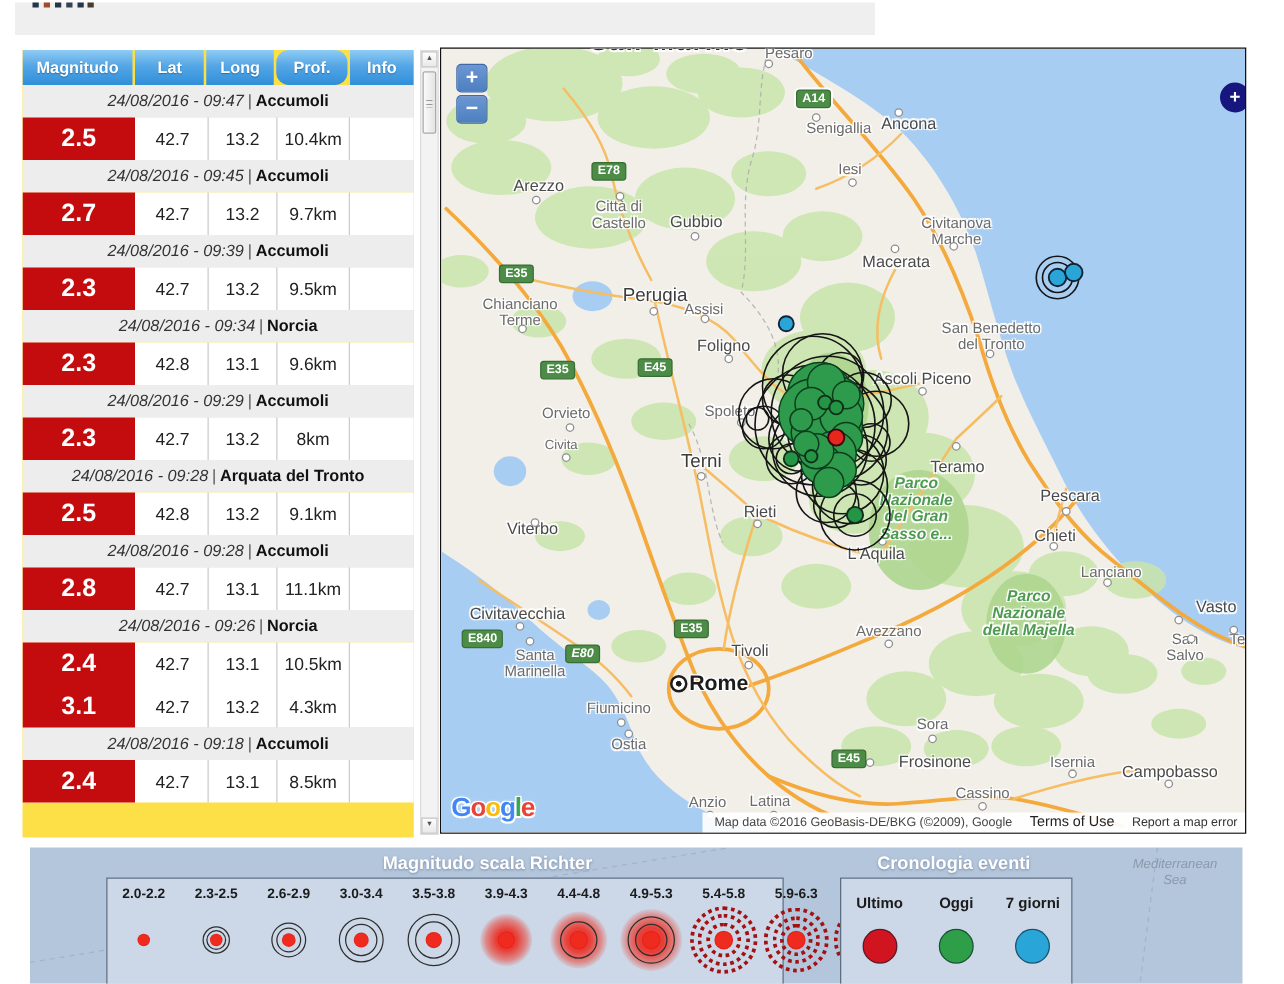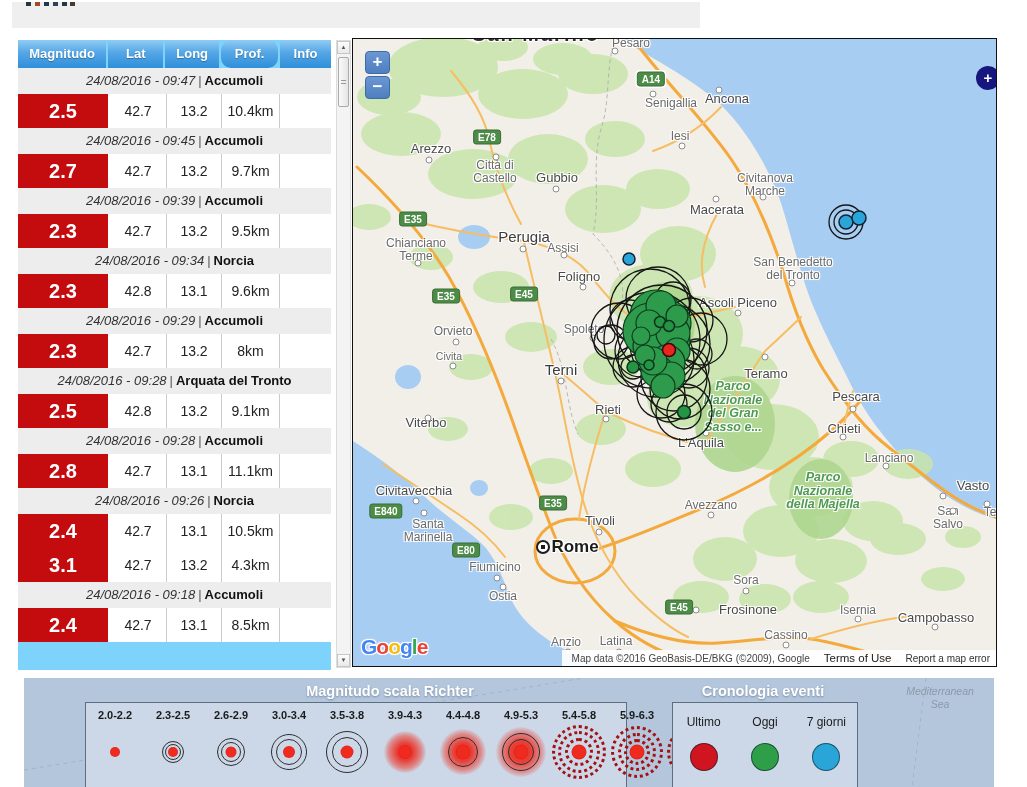--- a/index.html
+++ b/index.html
@@ -4,21 +4,21 @@
 <style>
   html,body{margin:0;padding:0;background:#fff;font-family:"Liberation Sans",sans-serif;}
   .page{position:relative;width:1027px;height:787px;overflow:hidden;background:#fff;}
 
   
   .topbar{position:absolute;left:12px;top:2px;width:688px;height:26px;background:#efefef;}
   .frag{position:absolute;left:14px;top:0;width:5px;height:4px;background:#25354a;
         box-shadow:9px 0 0 #a34a2a,18px 0 0 #25354a,27px 0 0 #32425a,36px 0 0 #25354a,44px 0 0 #4a3a2a;}
 
   
-  .qtable{position:absolute;left:18px;top:40px;width:313px;height:630px;overflow:hidden;background:#7dd3fc;}
+  .qtable{position:absolute;left:18px;top:40px;width:313px;height:630px;overflow:hidden;background:#fde047;}
   .thead{display:flex;height:28px;}
   .th{box-sizing:border-box;height:28px;line-height:28px;text-align:center;color:#fff;font-weight:bold;
       font-size:13px;text-shadow:0 1px 1px rgba(0,0,0,.3);
       background:linear-gradient(180deg,#8fccf4 0%,#55a6e6 45%,#2f8fd9 100%);margin-right:2px;}
   .th:last-child{margin-right:0;}
   .w-mag{width:90px;} .w-lat{width:56px;} .w-long{width:55px;} .w-prof{width:58px;border-radius:10px;} .w-info{width:52px;}
   .daterow{height:26px;line-height:26px;background:#ededed;text-align:center;font-size:13px;color:#333;
            font-style:italic;white-space:nowrap;overflow:hidden;}
   .daterow b{font-style:normal;color:#111;}
   .daterow .sep{color:#555;padding:0 3px;font-style:normal;}
@@ -87,21 +87,21 @@
   .lgrow{display:flex;width:100%;height:100%;}
   .lgcol{flex:1;display:flex;flex-direction:column;align-items:center;padding-top:6px;}
   .lglabel{font-size:11px;font-weight:bold;color:#1b1b1b;white-space:nowrap;}
   .lgcirc{position:relative;width:58px;height:58px;margin-top:2px;flex:none;}
   .cc{position:absolute;left:50%;top:50%;transform:translate(-50%,-50%);border-radius:50%;box-sizing:border-box;}
   .cdot{background:radial-gradient(circle,#ef2a1e 55%,#c61310 100%);}
   .cring{border:1.3px solid #2e2e2e;}
   .cglow{background:radial-gradient(circle,rgba(235,45,35,.9) 28%,rgba(235,60,45,.5) 55%,rgba(235,60,45,0) 73%);}
   .crough{border:3px dotted #a31212;}
   .chcol{flex:1;display:flex;flex-direction:column;align-items:center;padding-top:12px;}
-  .chlabel{font-size:12px;font-weight:normal;color:#1b1b1b;white-space:nowrap;}
+  .chlabel{font-size:12px;font-weight:bold;color:#1b1b1b;white-space:nowrap;}
   .chcirc{width:28px;height:28px;border-radius:50%;margin-top:14px;border:1.5px solid rgba(10,30,40,.6);
         box-sizing:border-box;}
   .sealabel{position:absolute;z-index:2;color:#8b9aab;font-size:10.5px;font-style:italic;text-align:center;
         white-space:pre-line;line-height:1.2;}
 </style>
 </head>
 <body>
 
 <div class="page">
 
@@ -395,21 +395,21 @@
         <div class="mlabel park" style="left: 470px; top: 452px;">Parco
 Nazionale
 della Majella</div>
         <div class="shield" style="left: 134px; top: 98px;">E78</div>
         <div class="shield" style="left: 60px; top: 180px;">E35</div>
         <div class="shield" style="left: 93px; top: 257px;">E35</div>
         <div class="shield" style="left: 171px; top: 255px;">E45</div>
         <div class="shield aroad" style="left: 298px; top: 40px;">A14</div>
         <div class="shield" style="left: 200px; top: 464px;">E35</div>
         <div class="shield" style="left: 33px; top: 472px;">E840</div>
-        <div class="shield" style="left: 113px; top: 511px;">E80</div>
+        <div class="shield" style="left: 113px; top: 484px; font-style: italic;">E80</div>
         <div class="shield" style="left: 326px; top: 568px;">E45</div>
       </div>
     <svg class="marksvg" id="markers-svg" width="643" height="627" viewBox="0 0 643 627">
         <circle cx="266" cy="292" r="28" fill="none" stroke="#151515" stroke-width="1.3"></circle>
         <circle cx="258" cy="303" r="17" fill="none" stroke="#151515" stroke-width="1.3"></circle>
         <circle cx="253" cy="296" r="9" fill="none" stroke="#151515" stroke-width="1.3"></circle>
         <circle cx="280" cy="328" r="12" fill="none" stroke="#151515" stroke-width="1.3"></circle>
         <circle cx="280" cy="328" r="20" fill="none" stroke="#151515" stroke-width="1.3"></circle>
         <circle cx="348" cy="300" r="26" fill="none" stroke="#151515" stroke-width="1.3"></circle>
         <circle cx="344" cy="315" r="15" fill="none" stroke="#151515" stroke-width="1.3"></circle>

